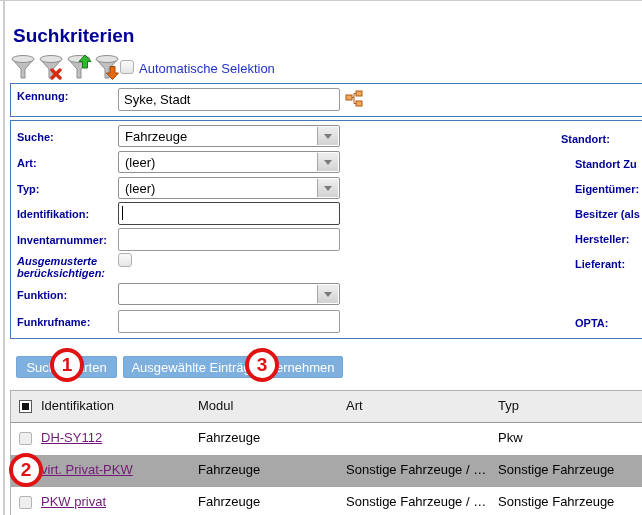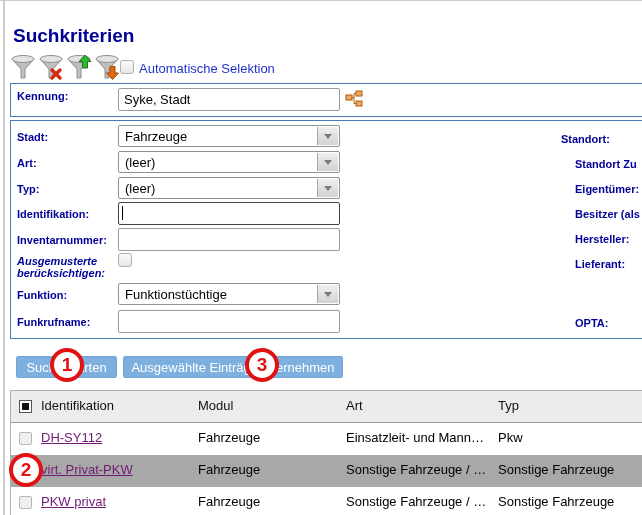--- a/index.html
+++ b/index.html
@@ -117,21 +117,21 @@
 <input class="abs ti" style="left: 118px; top: 88px;" readonly="" value="Syke, Stadt">
 <svg class="abs" style="left:345px;top:90px;" width="18" height="18" viewBox="0 0 18 18">
   <path d="M7 7.5 H9 M9 3.5 V13.5 M9 3.5 H11 M9 13.5 H11" stroke="#b05a10" fill="none"></path>
   <rect x="1" y="5" width="6" height="5" fill="#f0a860" stroke="#b05a10"></rect>
   <rect x="11" y="1" width="6" height="5" fill="#f0a860" stroke="#b05a10"></rect>
   <rect x="11" y="11" width="6" height="5" fill="#f0a860" stroke="#b05a10"></rect>
 </svg>
 
 <div class="abs panel panel-form"></div>
 
-<span class="abs form-label" style="left:17px;top:131px;">Stadt:</span>
+<span class="abs form-label" style="left:17px;top:131px;">Suche:</span>
 <span class="abs form-label" style="left:17px;top:157px;">Art:</span>
 <span class="abs form-label" style="left:17px;top:183px;">Typ:</span>
 <span class="abs form-label" style="left:17px;top:208px;">Identifikation:</span>
 <span class="abs form-label" style="left:17px;top:234px;">Inventarnummer:</span>
 <span class="abs form-label" style="left:17px;top:255px;font-style:italic;">Ausgemusterte berücksichtigen:</span>
 <span class="abs form-label" style="left:17px;top:289px;">Funktion:</span>
 <span class="abs form-label" style="left:17px;top:316px;">Funkrufname:</span>
 
 <div class="abs dd" style="left:118px;top:125px;">
   <span class="dd-text">Fahrzeuge</span>
@@ -149,21 +149,20 @@
   <span class="dd-text">(leer)</span>
   <span class="dd-btn">
       <span class="dd-arrow"></span>
     </span>
 </div>
 <input class="abs ti ti-focus" style="left: 118px; top: 202px;" readonly="">
 <div class="abs caret" style="left:122px;top:206px;"></div>
 <input class="abs ti" style="left: 118px; top: 228px;" readonly="">
 <span class="abs cb" style="left:118px;top:253px;"></span>
 <div class="abs dd" style="left:118px;top:283px;">
-  <span class="dd-text">Funktionstüchtige</span>
   <span class="dd-btn">
       <span class="dd-arrow"></span>
     </span>
 </div>
 <input class="abs ti" style="left: 118px; top: 310px;" readonly="">
 
 <span class="abs right-label" style="left:561px;top:133px;">Standort:</span>
 <span class="abs right-label" style="left:575px;top:158px;">Standort Zu</span>
 <span class="abs right-label" style="left:575px;top:183px;">Eigentümer:</span>
 <span class="abs right-label" style="left:575px;top:208px;">Besitzer (als</span>
@@ -181,21 +180,20 @@
       </span>
     <span class="cell hcell col-id">Identifikation</span>
     <span class="cell hcell col-modul">Modul</span>
     <span class="cell hcell col-art">Art</span>
     <span class="cell hcell col-typ">Typ</span>
   </div>
   <div class="trow" style="top:32px;">
     <span class="row-cb"></span>
     <a class="cell col-id link">DH-SY112</a>
     <span class="cell col-modul">Fahrzeuge</span>
-    <span class="cell col-art">Einsatzleit- und Mann…</span>
     <span class="cell col-typ">Pkw</span>
   </div>
   <div class="trow row-selected" style="top:64px;">
     <span class="row-cb"></span>
     <a class="cell col-id link">virt. Privat-PKW</a>
     <span class="cell col-modul">Fahrzeuge</span>
     <span class="cell col-art">Sonstige Fahrzeuge / …</span>
     <span class="cell col-typ">Sonstige Fahrzeuge</span>
   </div>
   <div class="trow" style="top:96px;">

